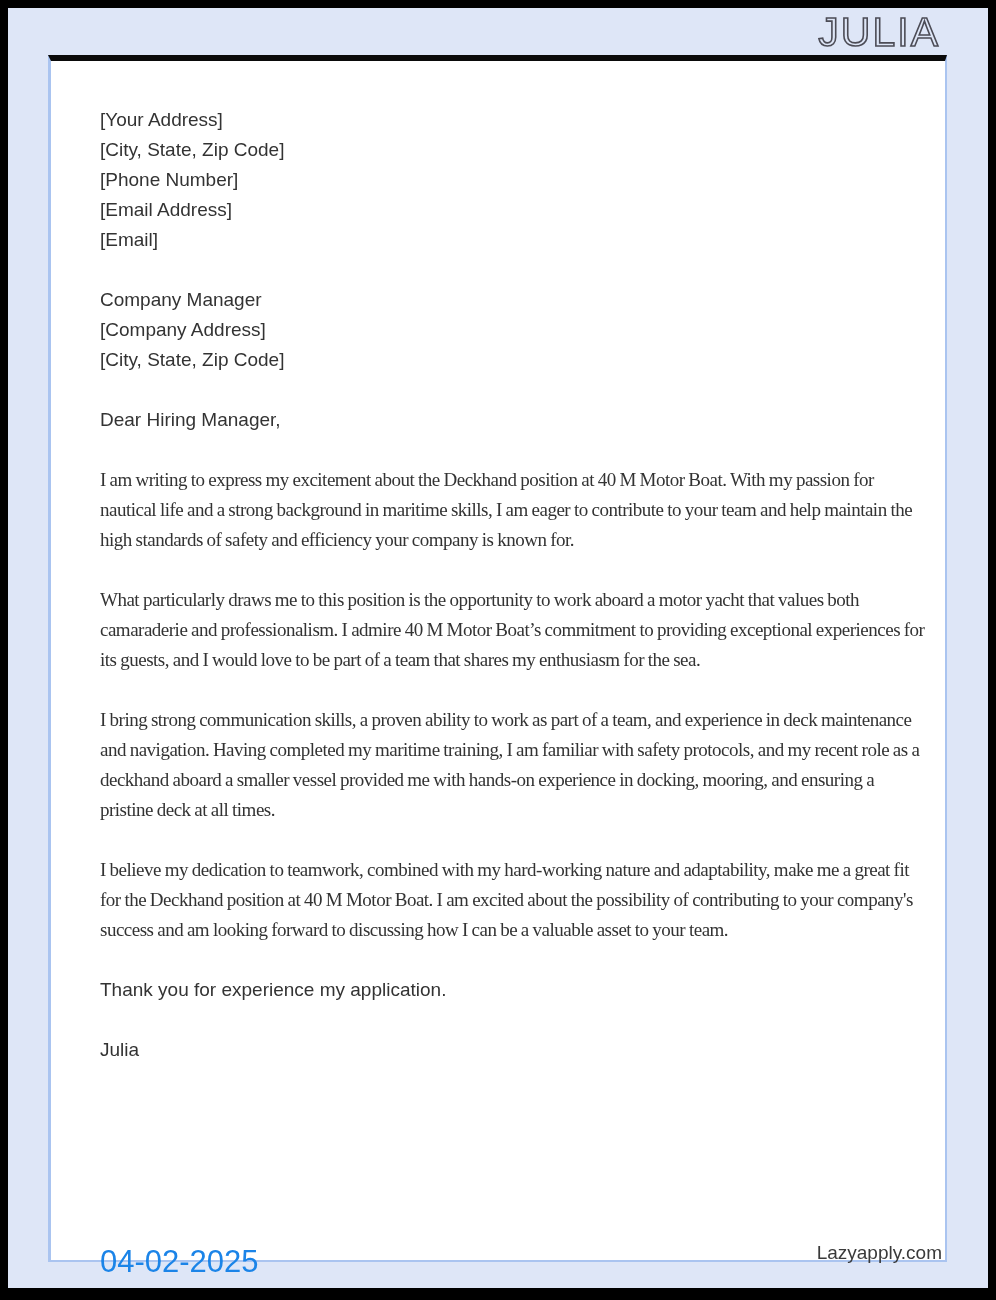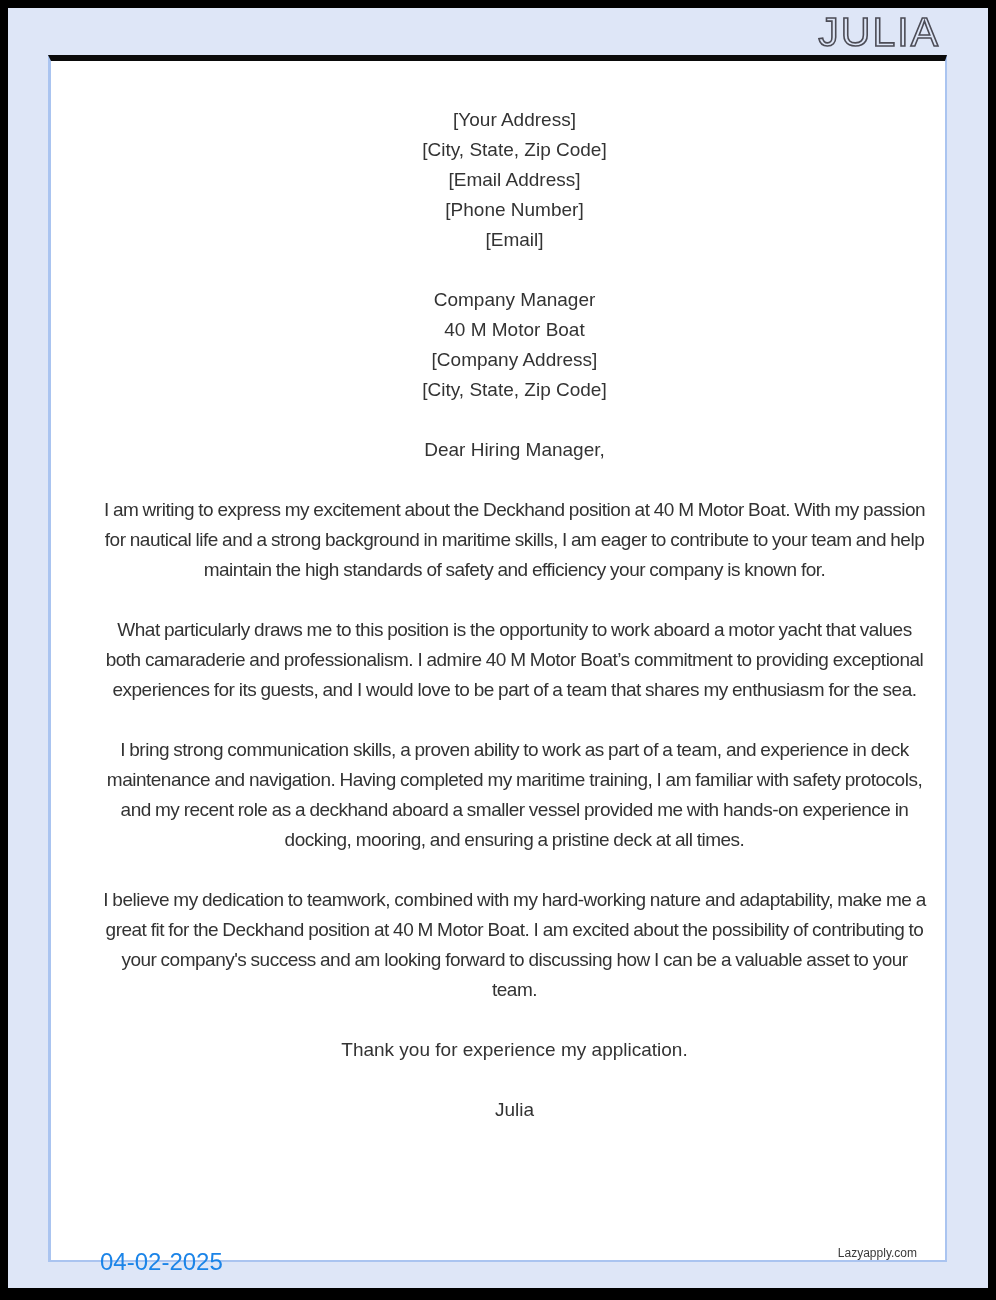--- a/index.html
+++ b/index.html
@@ -52,78 +52,77 @@
     left:48px;
     top:55px;
     width:899px;
     height:1207px;
     background:#ffffff;
     border-top:6px solid var(--bar-black);
     border-left:3px solid var(--page-border-blue);
     border-right:2px solid var(--page-border-blue);
     border-bottom:2px solid var(--page-border-blue);
     padding:44px 16px 0 49px;
-    text-align:center;
   }
   .line{
     font-size:19px;
     line-height:30px;
     color:var(--text-dark);
   }
   .block{margin:0 0 30px 0;}
   .para{
     margin:16px 0 30px 0;
     font-size:19px;
     line-height:30px;
     letter-spacing:-0.5px;
     word-spacing:-0.5px;
     color:var(--text-dark);
     max-width:833px;
+    font-family:Liberation Serif, serif;
   }
   .date-stamp{
     position:absolute;
     left:100px;
     top:1248px;
-    font-size:24px;
+    font-size:31px;
     line-height:28px;
     color:var(--date-blue);
     z-index:3;
     text-align:center;
   }
   .watermark{
     position:absolute;
-    right:79px;
+    right:54px;
     top:1244px;
-    font-size:12px;
+    font-size:19px;
     line-height:18px;
     color:var(--watermark-gray);
     z-index:3;
   }
 </style>
 </head>
 <body>
 
 <div class="canvas">
   <div class="bg"></div>
 
   <div class="logo">JULIA</div>
 
   <div class="page">
 
     <div class="block">
       <div class="line">[Your Address]</div>
       <div class="line">[City, State, Zip Code]</div>
+      <div class="line">[Phone Number]</div>
       <div class="line">[Email Address]</div>
-      <div class="line">[Phone Number]</div>
       <div class="line">[Email]</div>
     </div>
 
     <div class="block">
       <div class="line">Company Manager</div>
-      <div class="line">40 M Motor Boat</div>
       <div class="line">[Company Address]</div>
       <div class="line">[City, State, Zip Code]</div>
     </div>
 
     <div class="block line">Dear Hiring Manager,</div>
 
     <p class="para">I am writing to express my excitement about the Deckhand position at 40 M Motor Boat. With my passion for nautical life and a strong background in maritime skills, I am eager to contribute to your team and help maintain the high standards of safety and efficiency your company is known for.</p>
     <p class="para">What particularly draws me to this position is the opportunity to work aboard a motor yacht that values both camaraderie and professionalism. I admire 40 M Motor Boat’s commitment to providing exceptional experiences for its guests, and I would love to be part of a team that shares my enthusiasm for the sea.</p>
     <p class="para">I bring strong communication skills, a proven ability to work as part of a team, and experience in deck maintenance and navigation. Having completed my maritime training, I am familiar with safety protocols, and my recent role as a deckhand aboard a smaller vessel provided me with hands-on experience in docking, mooring, and ensuring a pristine deck at all times.</p>
     <p class="para">I believe my dedication to teamwork, combined with my hard-working nature and adaptability, make me a great fit for the Deckhand position at 40 M Motor Boat. I am excited about the possibility of contributing to your company's success and am looking forward to discussing how I can be a valuable asset to your team.</p>

